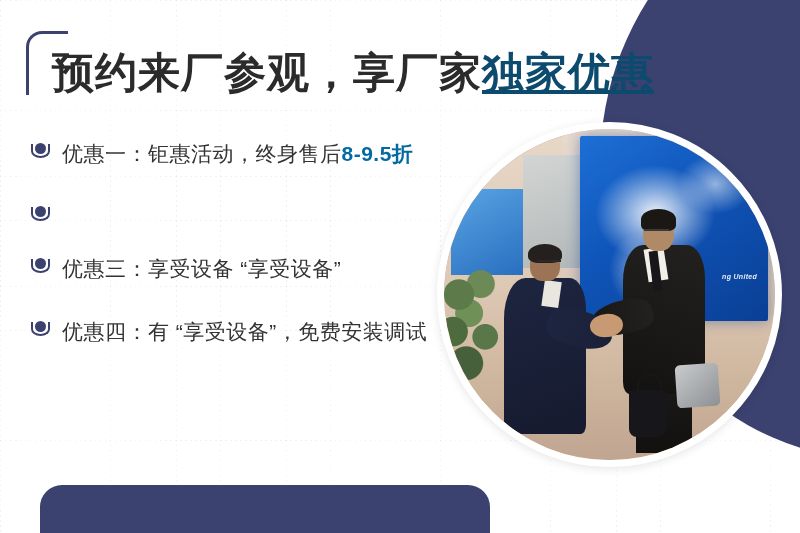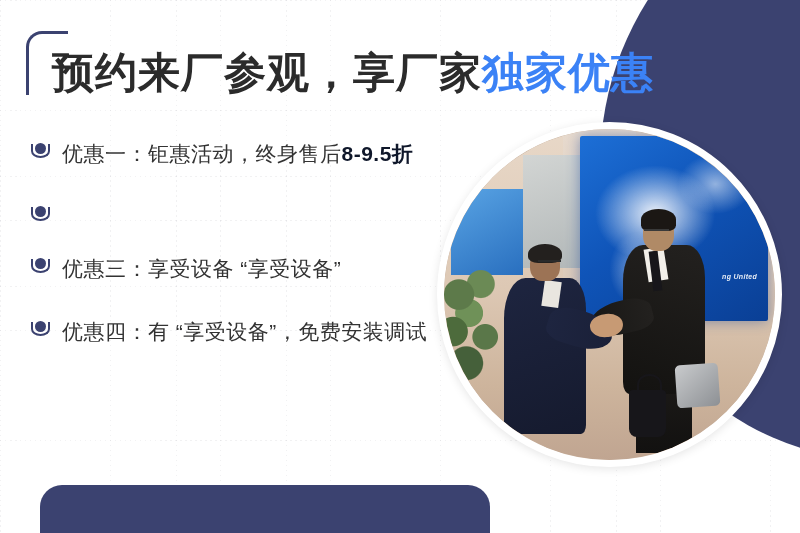--- a/index.html
+++ b/index.html
@@ -210,21 +210,21 @@
 
   
   .title {
     position:absolute; left:52px; top:48px;
     font-size:42px; font-weight:bold;
     color:#2b2b2b;
     letter-spacing:1px;
     white-space:nowrap;
     line-height:1.2;
   }
-  .title .hl { color:#3b82f6; }
+  .title .hl { color:#0c4a6e;text-decoration:underline; }
 
   
   .bullets { position:absolute; left:30px; top:134px; width:470px; }
   .bullet-row { display:flex; align-items:flex-start; margin-bottom:22px; }
   .bullet-marker {
     flex:0 0 auto; width:24px; height:24px;
     margin-top:6px; margin-right:8px;
     position:relative;
   }
   .bullet-marker .dot {
@@ -236,21 +236,21 @@
     position:absolute; left:1px; top:4px;
     width:19px; height:14px;
     border:2px solid #3b4270;
     border-top:none;
     border-radius:0 0 60% 60%;
   }
   .bullet-text {
     font-size:21px; color:#333333; line-height:1.95;
     letter-spacing:.5px;
   }
-  .bullet-text .hl { color:#0f172a; font-weight:bold; }
+  .bullet-text .hl { color:#0369a1; font-weight:bold; }
   .bullet-line { display:block; white-space:nowrap; }
 
   
   .bottom-bar {
     position:absolute; left:40px; bottom:0;
     width:450px; height:48px;
     background:#3b4270;
     border-radius:22px 22px 0 0;
   }
 </style>

